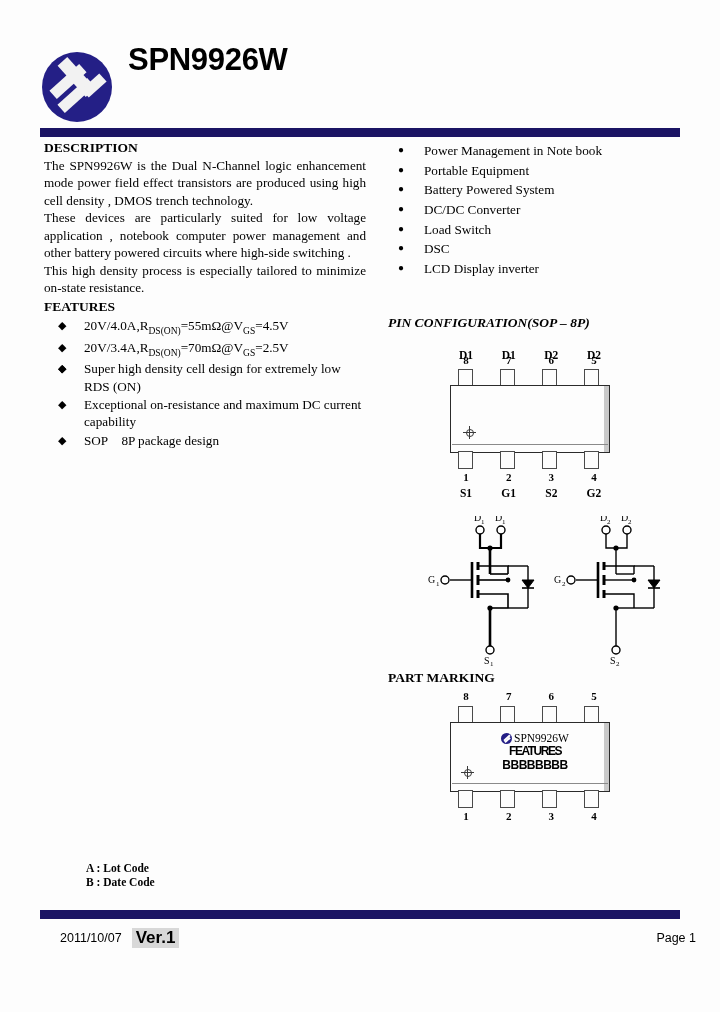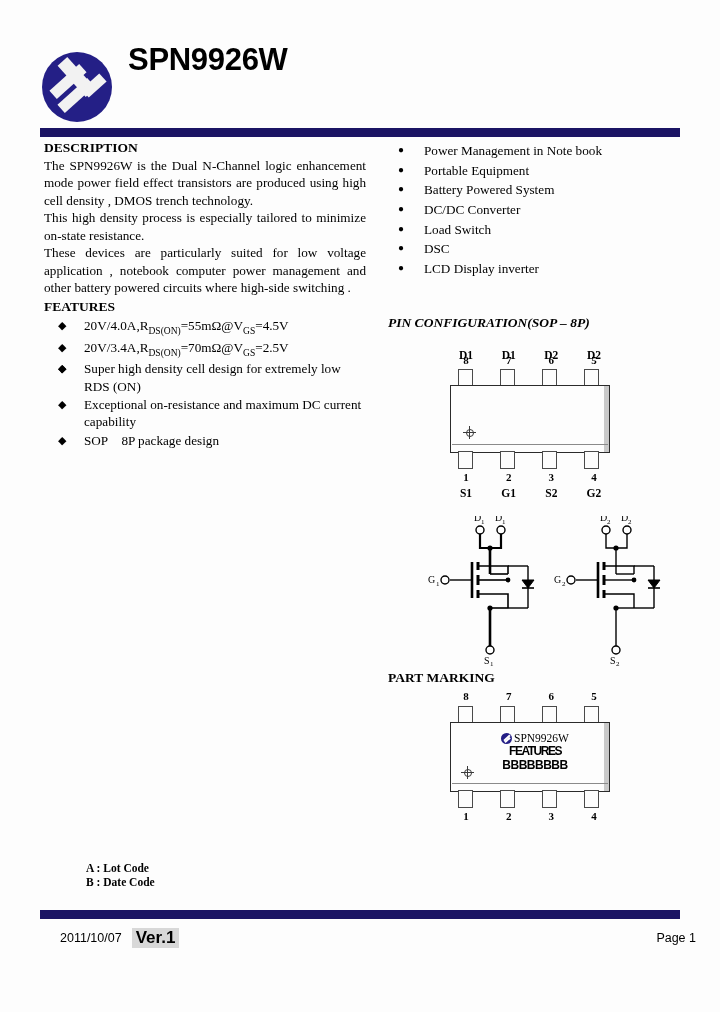--- a/index.html
+++ b/index.html
@@ -350,22 +350,22 @@
       <div class="title-main">SPN9926W</div>
     </div>
   </div>
 
   <div class="rule rule-top"></div>
 
   <div class="col-left">
     <div class="sec-head">DESCRIPTION</div>
     <div class="body-text">
       <p>The SPN9926W is the Dual N-Channel logic enhancement mode power field effect transistors are produced using high cell density , DMOS trench technology.</p>
+      <p>These devices are particularly suited for low voltage application , notebook computer power management and other battery powered circuits where high-side switching .</p>
       <p>This high density process is especially tailored to minimize on-state resistance.</p>
-      <p>These devices are particularly suited for low voltage application , notebook computer power management and other battery powered circuits where high-side switching .</p>
     </div>
 
     <div class="sec-head" style="margin-top:3px;">FEATURES</div>
     <ul class="blist feat">
       <li>
         <span class="bullet">◆</span>
         <span><span>20V/4.0A,R</span><sub>DS(ON)</sub><span>=55mΩ@V</span><sub>GS</sub><span>=4.5V</span></span>
       </li>
       <li>
         <span class="bullet">◆</span>

